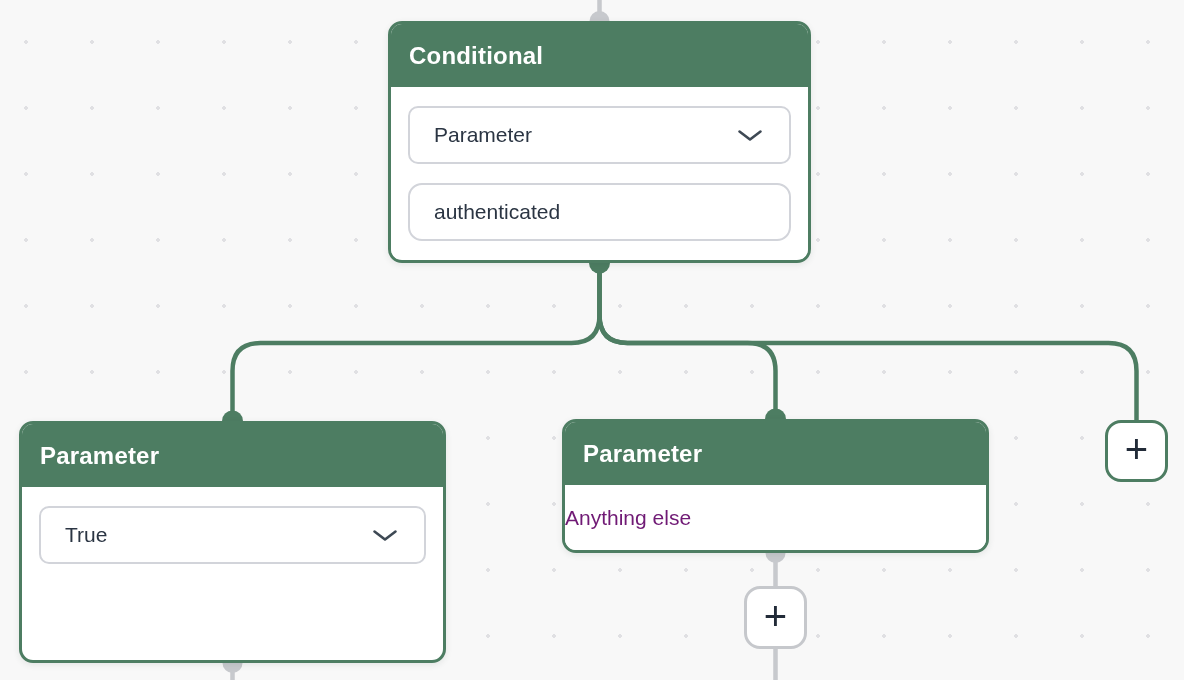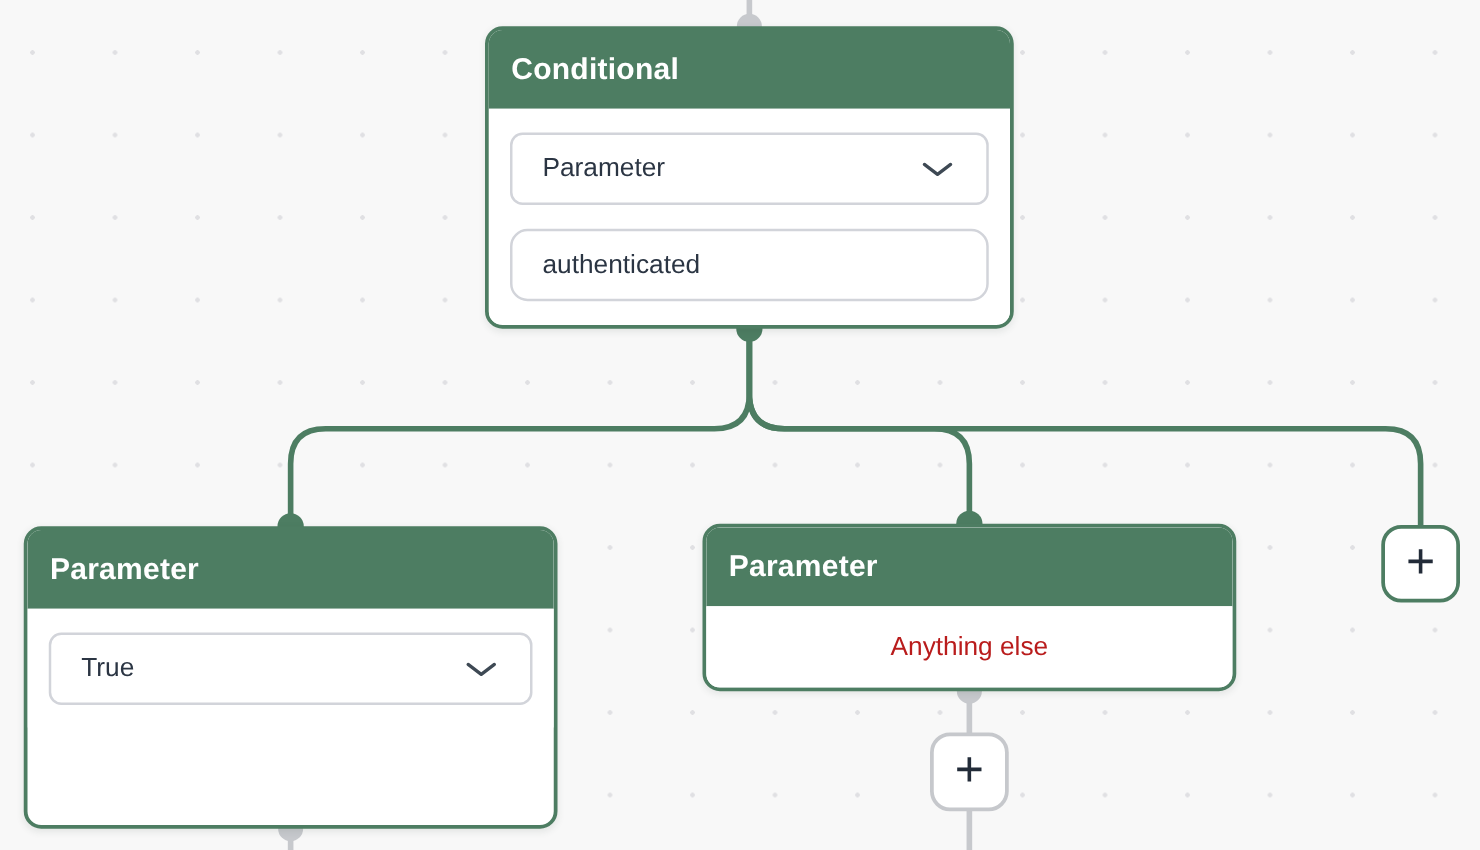--- a/index.html
+++ b/index.html
@@ -77,23 +77,23 @@
     border-radius: 14px;
   }
   .chevron { flex: 0 0 auto; margin-left: 12px; }
   #node-conditional { left: 388px; top: 21px;  width: 423px; height: 242px; }
   #node-parameter   { left: 19px;  top: 421px; width: 427px; height: 242px; }
   #node-fallback    { left: 562px; top: 419px; width: 427px; height: 134px; }
   .fallback-body {
     height: 65px;
     display: flex;
     align-items: center;
-    justify-content: center;
+    justify-content: flex-start;
     font-size: 21px;
-    color: #b91c1c;
+    color: #701a75;
     background: #ffffff;
   }
   .add-btn {
     position: absolute;
     z-index: 3;
     box-sizing: border-box;
     width: 63px;
     height: 63px;
     border-radius: 16px;
     background: #ffffff;

